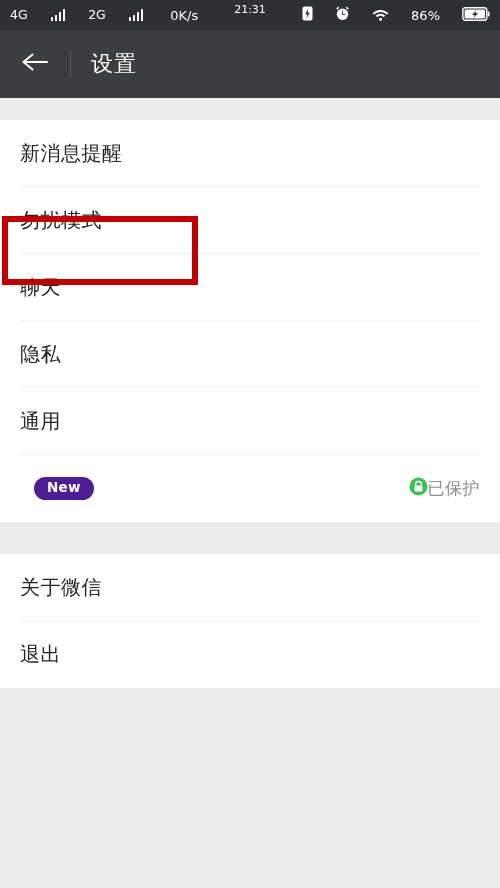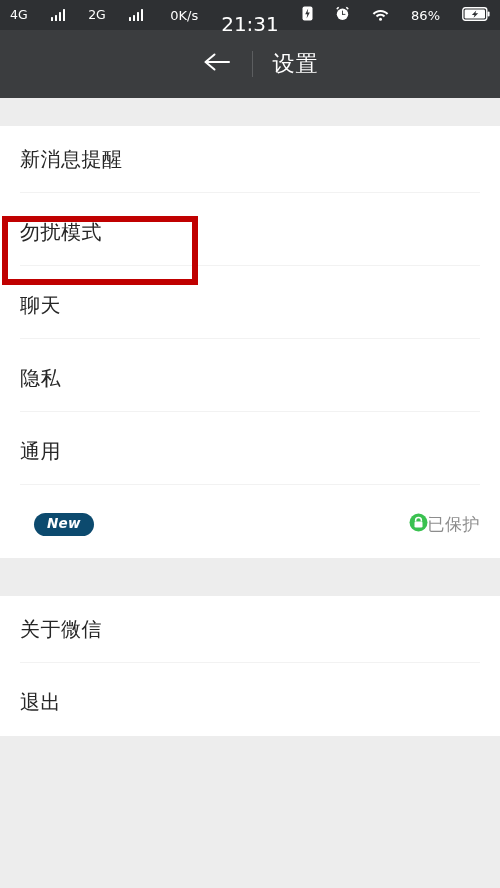--- a/index.html
+++ b/index.html
@@ -41,27 +41,27 @@
     font-size: 12.5px;
     letter-spacing: 0px;
     line-height: 1;
   }
   .speed-label {
     font-size: 13px;
     line-height: 1;
     margin-left: 4px;
   }
   .clock-label {
-    font-size: 20px;
+    font-size: 11px;
     line-height: 1;
     position: absolute;
     left: 0;
     right: 0;
     text-align: center;
-    top: 14px;
+    top: 4px;
     pointer-events: none;
   }
   .battery-pct {
     font-size: 13px;
     line-height: 1;
   }
   
   .bars {
     display: flex;
     align-items: flex-end;
@@ -80,21 +80,20 @@
   .bars i:nth-child(4) { height: 12px; }
 
   
   .titlebar {
     height: 68px;
     background: #3b3d3f;
     display: flex;
     align-items: center;
     padding-left: 18px;
     box-sizing: border-box;
-    justify-content: center;
   }
   .back-btn {
     width: 34px;
     height: 34px;
     display: flex;
     align-items: center;
     justify-content: center;
     cursor: pointer;
   }
   .title-divider {
@@ -125,46 +124,44 @@
     background: #ffffff;
   }
   .row {
     height: 67px;
     display: flex;
     align-items: center;
     padding: 0 20px;
     box-sizing: border-box;
     position: relative;
     cursor: pointer;
-    margin-top: 6px;
   }
   .row .sep {
     position: absolute;
     left: 20px;
     right: 20px;
     bottom: 0;
     height: 1px;
     background: #f2f2f2;
   }
   .row-label {
     font-size: 20px;
     color: #262626;
     letter-spacing: 0.5px;
   }
   .badge-new {
     margin-left: 14px;
-    background: #0c4a6e;
+    background: #4c1d95;
     color: #ffffff;
     font-size: 13.5px;
     font-weight: bold;
     border-radius: 12px;
     padding: 4px 13px 5px 13px;
     line-height: 1;
     letter-spacing: 0.3px;
-    font-style: italic;
   }
   .row-right {
     margin-left: auto;
     display: flex;
     align-items: flex-end;
     gap: 0;
   }
   .protect-text {
     font-size: 17px;
     color: #8d8d8d;

